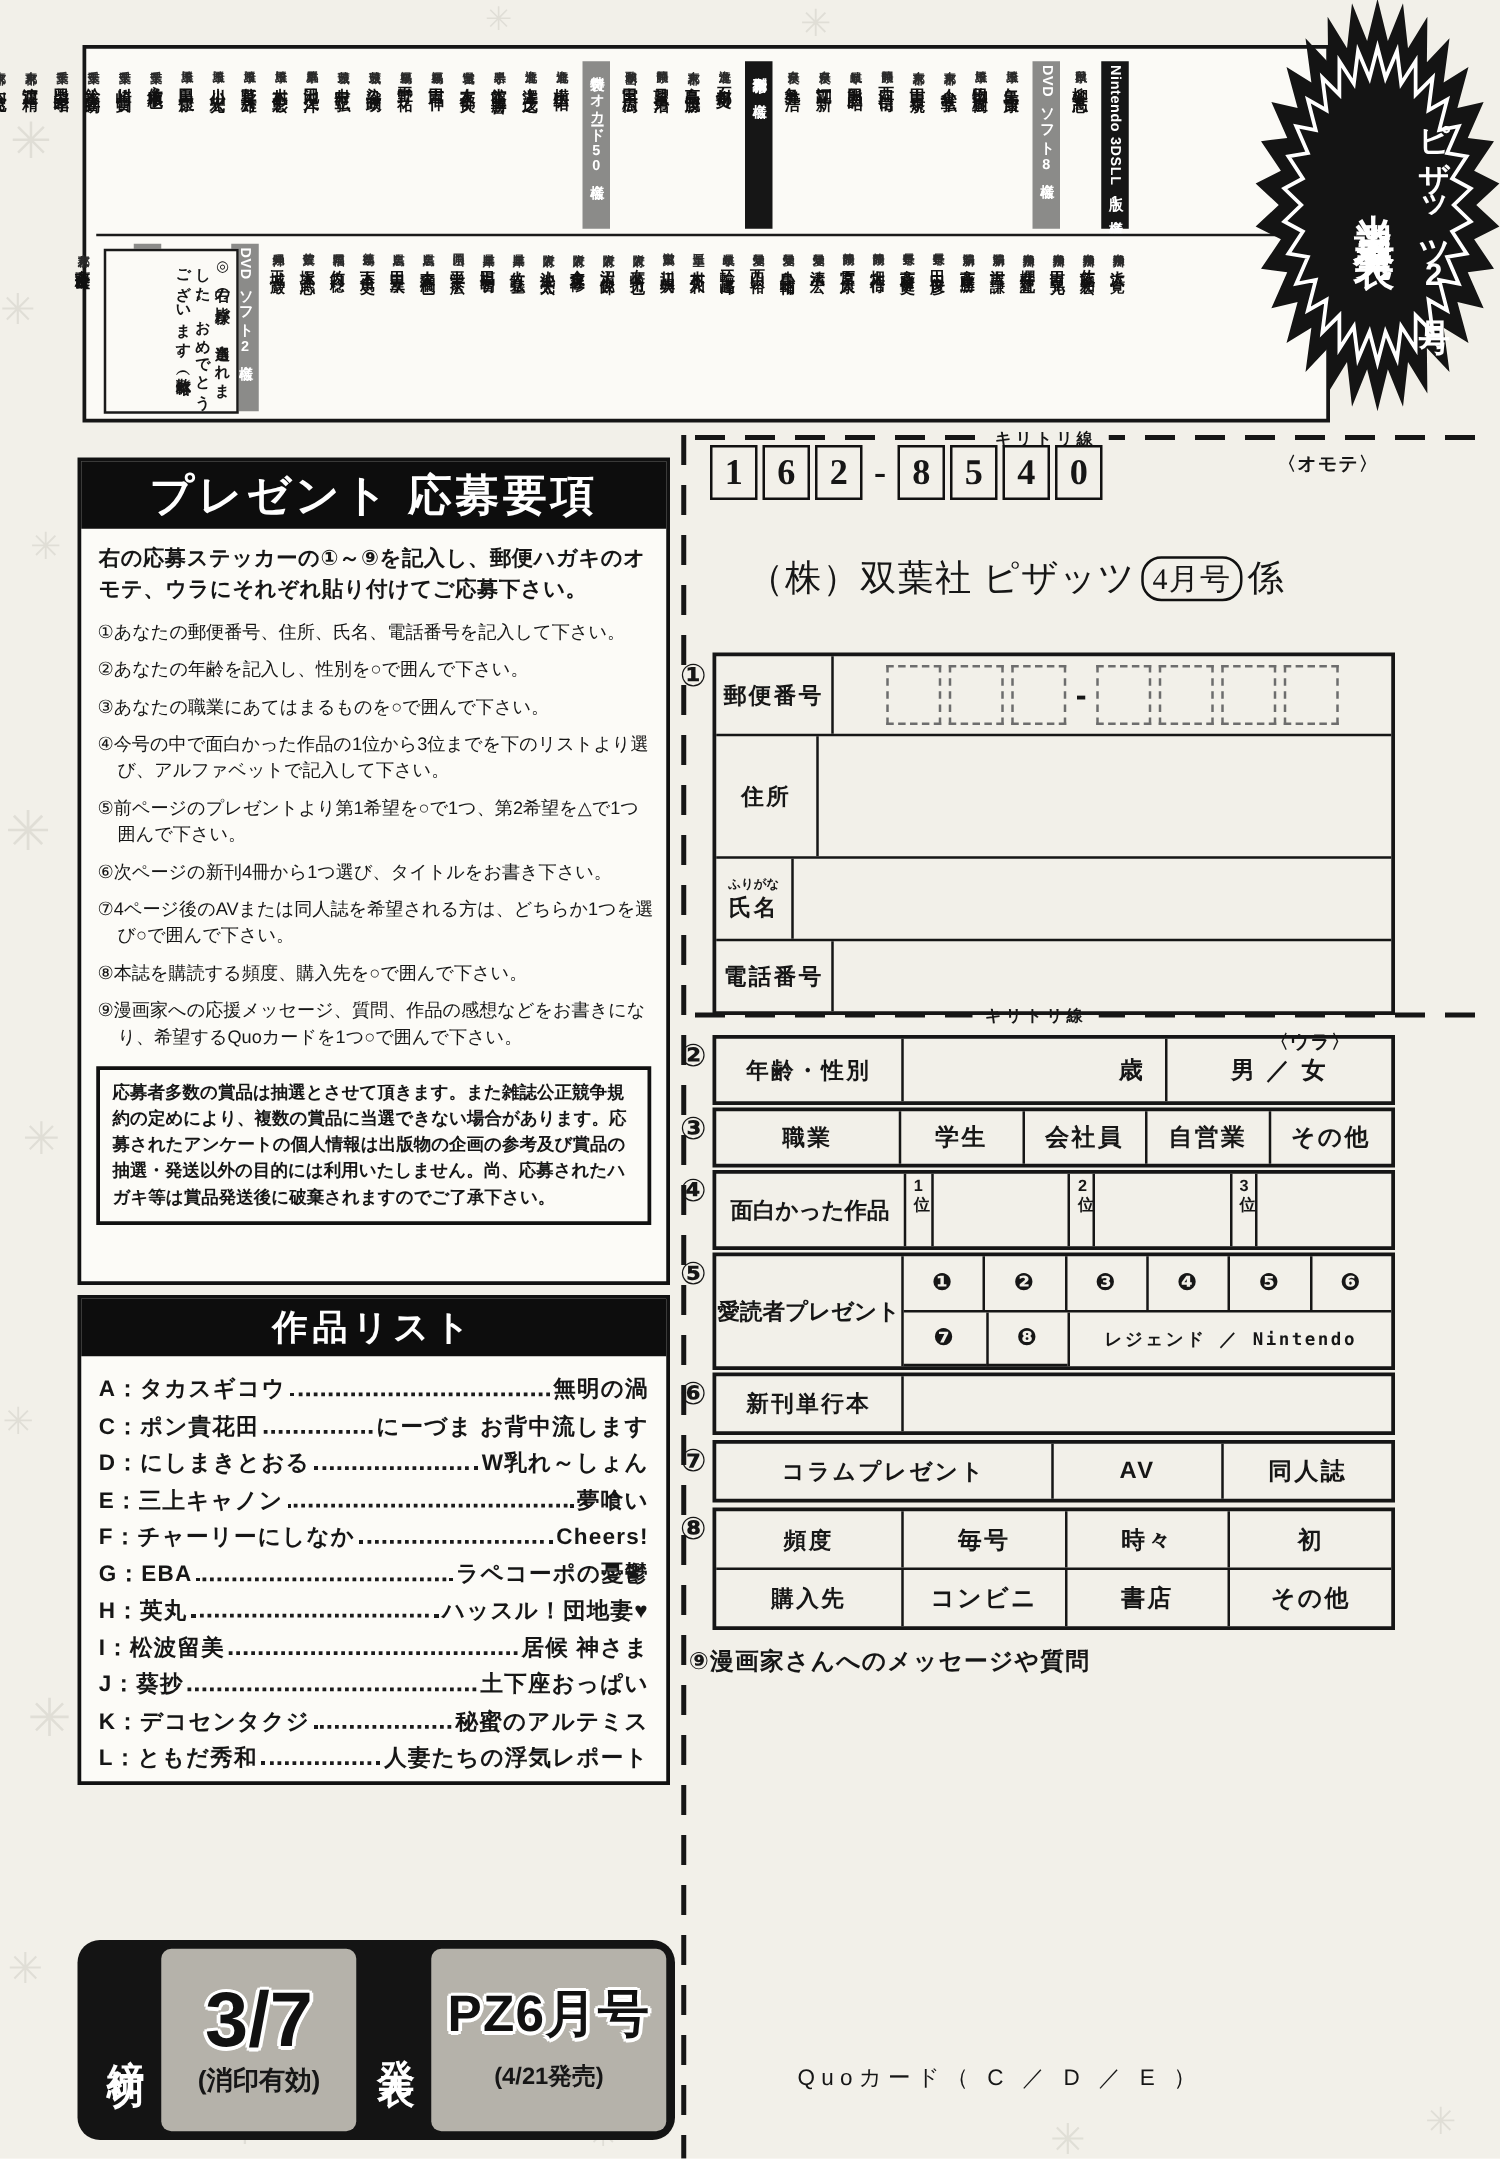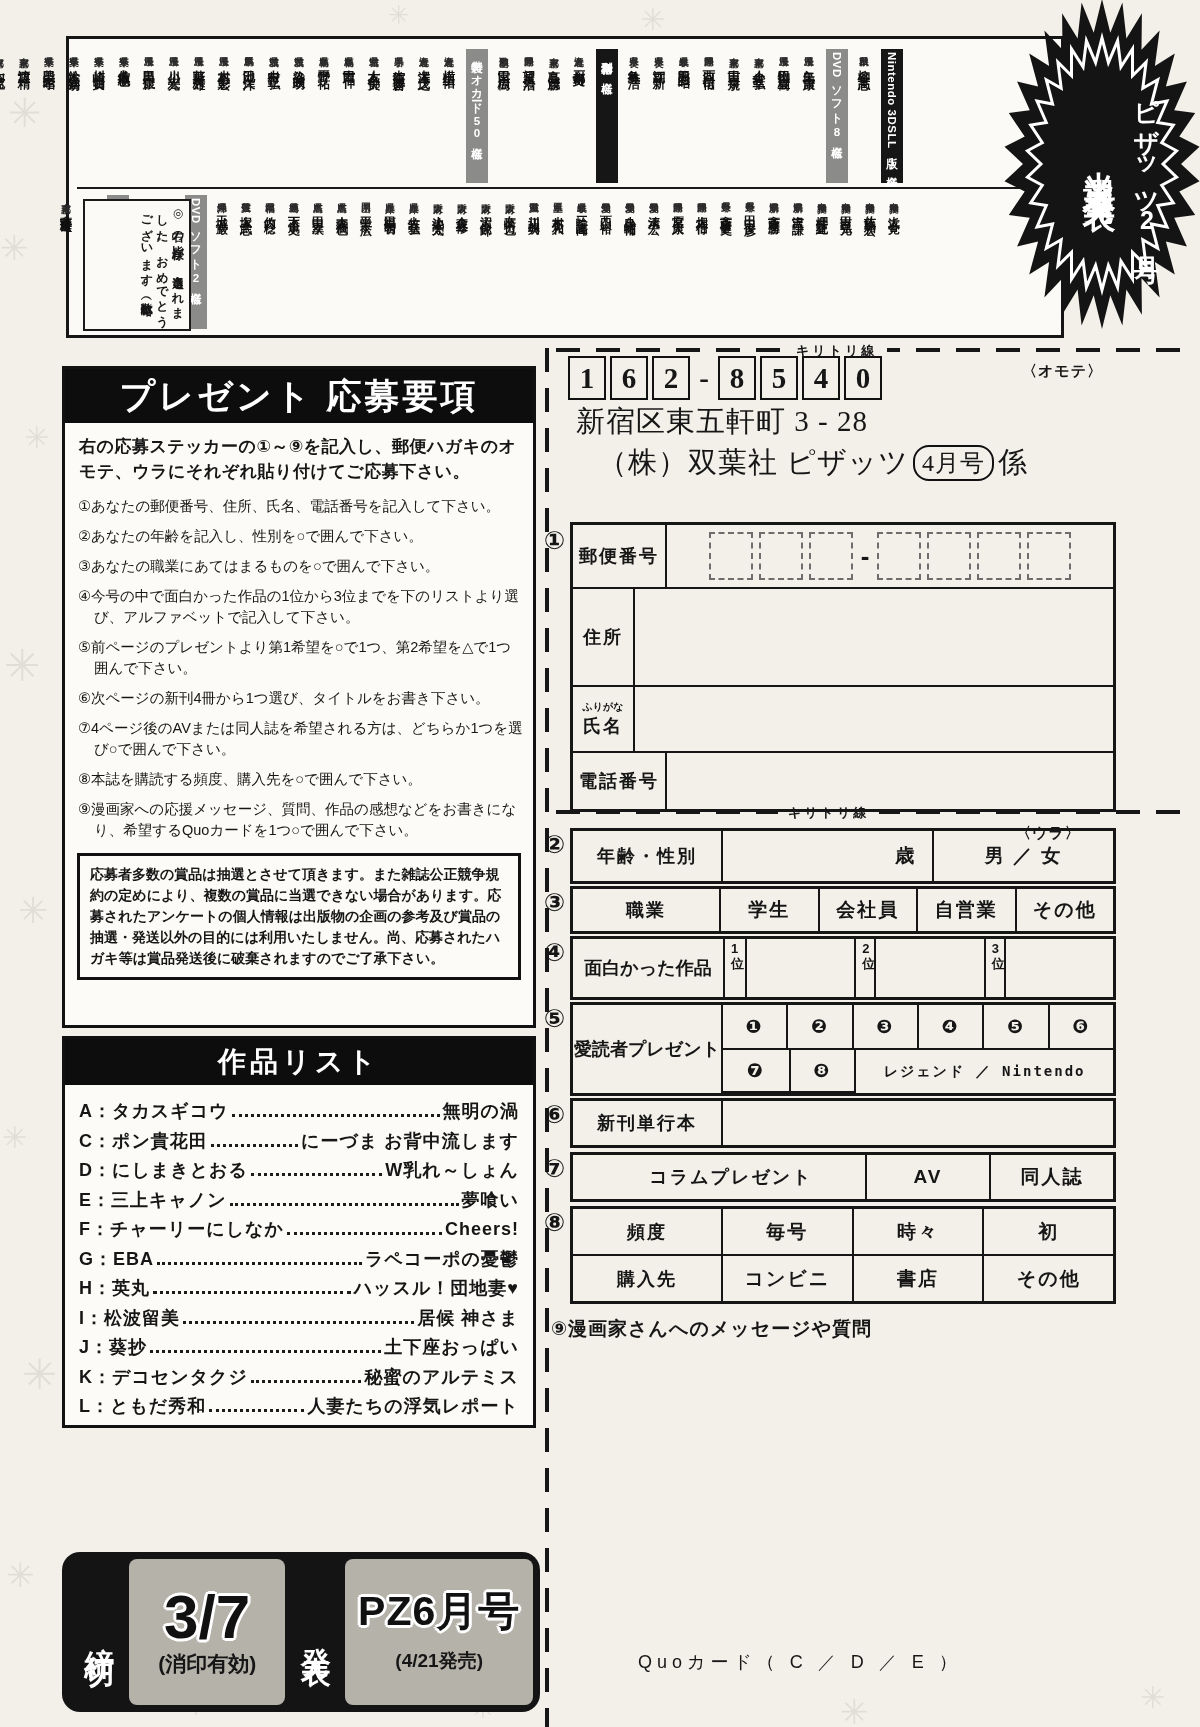--- a/index.html
+++ b/index.html
@@ -313,21 +313,20 @@
   <div class="postal-row serif">
     <div class="pbox">1</div>
     <div class="pbox">6</div>
     <div class="pbox">2</div>
     <div class="phyph">-</div>
     <div class="pbox">8</div>
     <div class="pbox">5</div>
     <div class="pbox">4</div>
     <div class="pbox">0</div>
   </div>
-  <div class="addr1 serif">新宿区東五軒町 3 - 28</div>
   <div class="addr2 serif">
     <span>（株）双葉社 ピザッツ</span>
     <span class="issue-box">4月号</span>
     <span>係</span>
   </div>
 
   <span class="circ" style="left:544px;top:526px;">①</span>
   <div class="tbl" style="top:522px;">
     <div class="trow" style="height:62px;">
       <div class="tlabel" style="width:94px;">郵便番号</div>
@@ -336,21 +335,21 @@
         <div class="dbox"></div>
         <div class="dbox"></div>
         <span class="dhyph">-</span>
         <div class="dbox"></div>
         <div class="dbox"></div>
         <div class="dbox"></div>
         <div class="dbox" style="margin-right:0;"></div>
       </div>
     </div>
     <div class="trow" style="height:96px;">
-      <div class="tlabel" style="width:62px;">住所</div>
+      <div class="tlabel" style="width:82px;">住所</div>
       <div style="flex:1;"></div>
     </div>
     <div class="trow" style="height:64px;">
       <div class="tlabel" style="width:62px;">
         <span class="furi">ふりがな</span>
         <span>氏名</span>
       </div>
       <div style="flex:1;"></div>
     </div>
     <div class="trow" style="height:56px;">
@@ -425,21 +424,21 @@
   <div class="tbl" style="top:1098px;">
     <div class="trow" style="height:44px;">
       <div class="tlabel" style="width:150px;">新刊単行本</div>
       <div style="flex:1;"></div>
     </div>
   </div>
 
   <span class="circ" style="left:544px;top:1154px;">⑦</span>
   <div class="tbl" style="top:1152px;">
     <div class="trow" style="height:44px;">
-      <div class="tlabel" style="width:270px;margin-left:24px;">コラムプレゼント</div>
+      <div class="tlabel" style="width:270px;">コラムプレゼント</div>
       <div class="cell first" style="flex:1;">AV</div>
       <div class="cell" style="flex:1;">同人誌</div>
     </div>
   </div>
 
   <span class="circ" style="left:544px;top:1208px;">⑧</span>
   <div class="tbl" style="top:1206px;">
     <div class="trow" style="height:45px;">
       <div class="tlabel" style="width:150px;">頻度</div>
       <div class="cell first" style="flex:1;">毎号</div>

